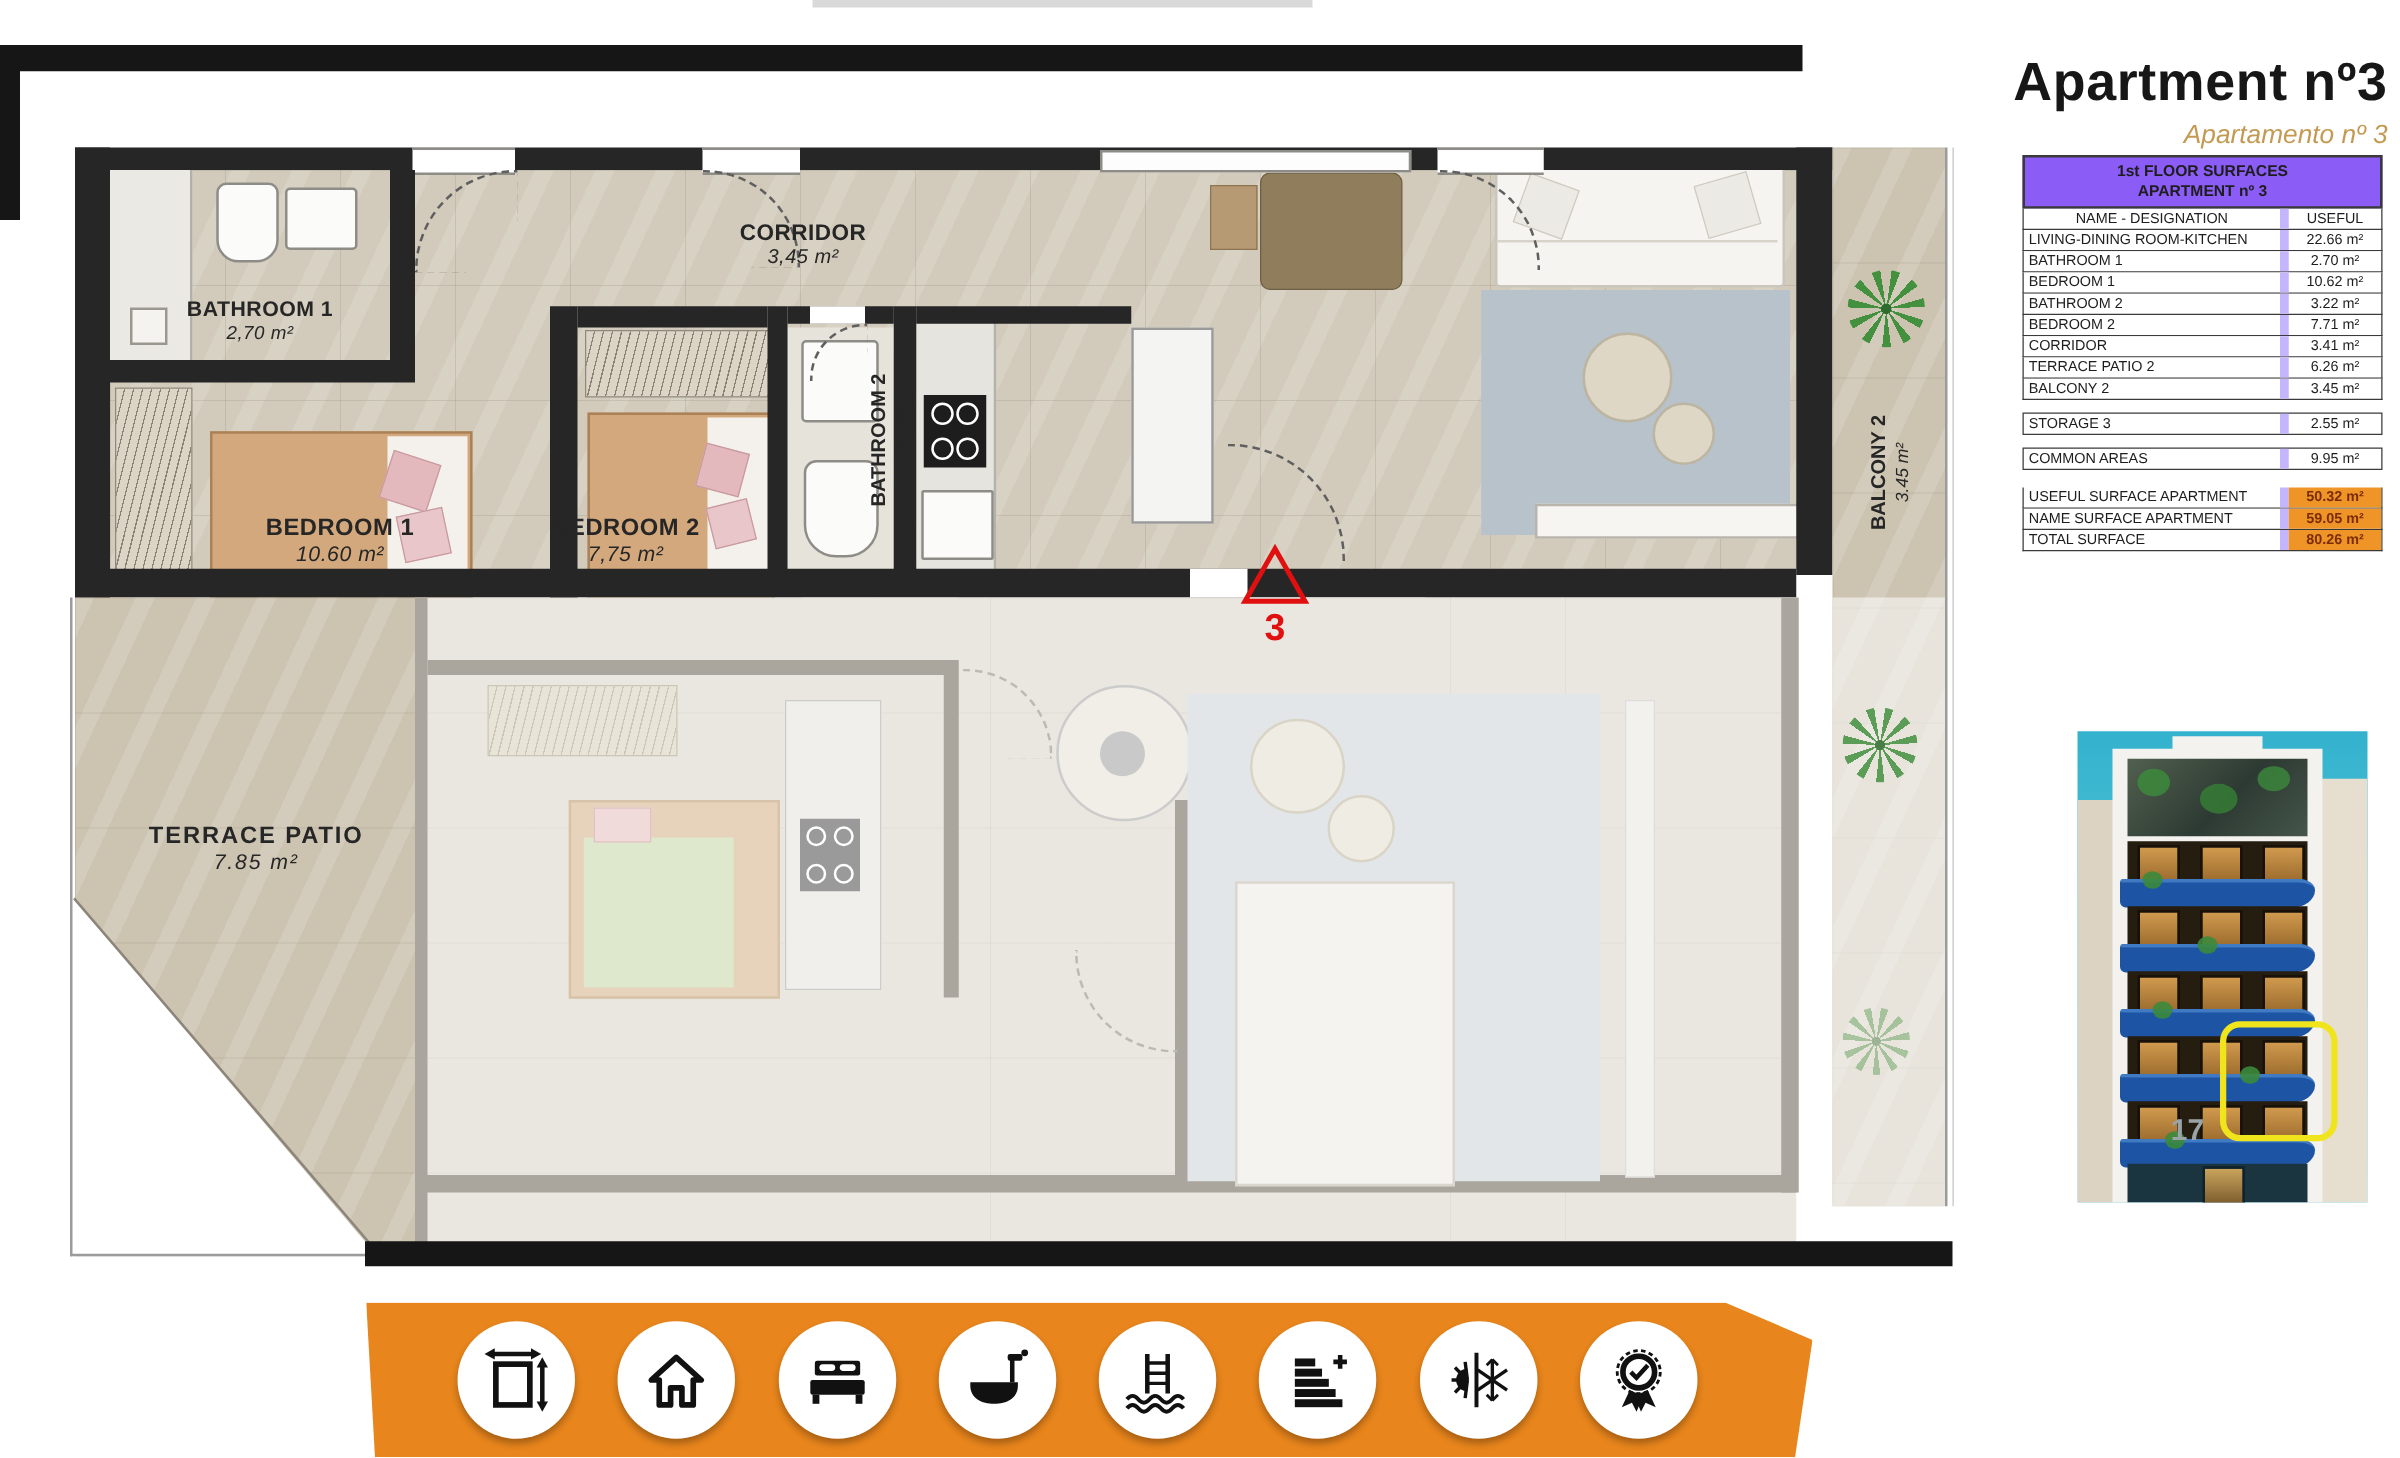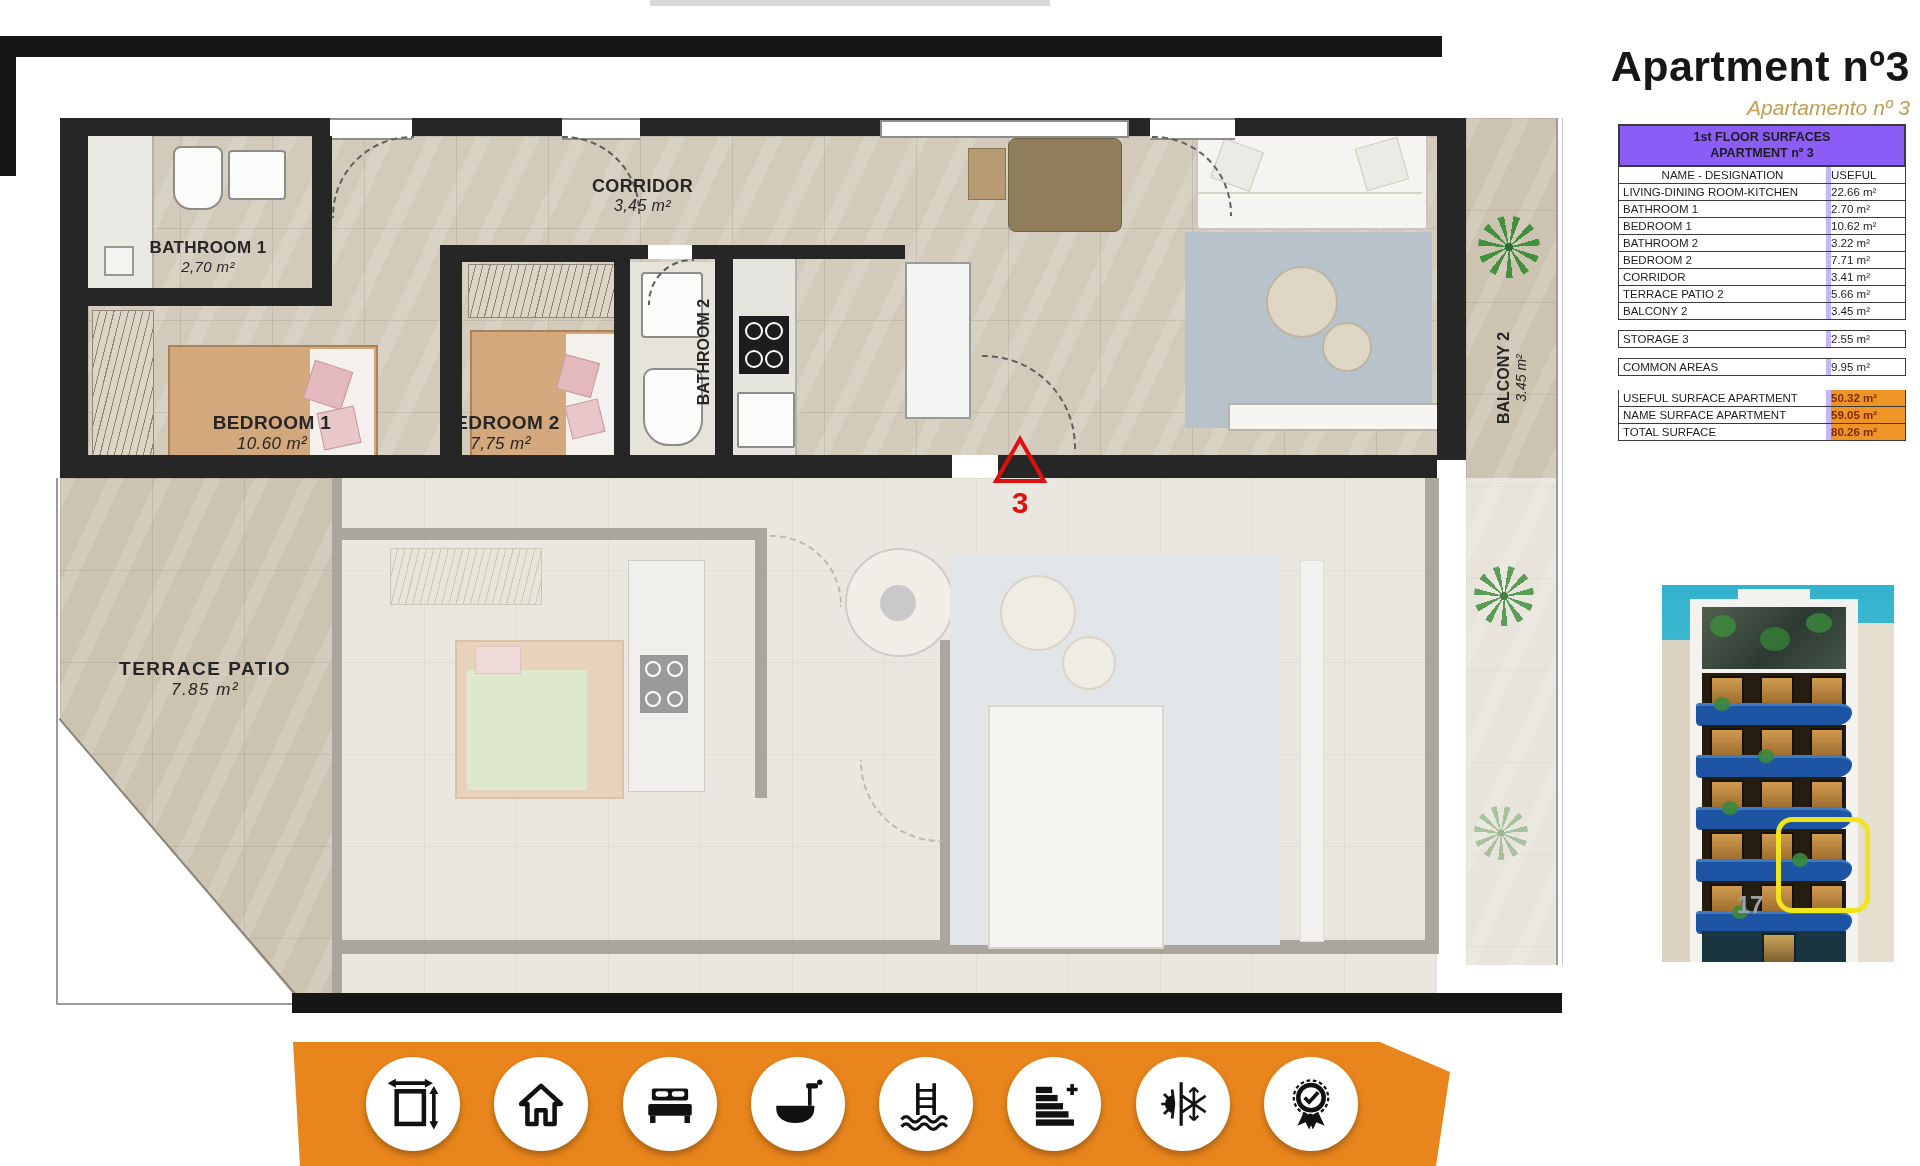--- a/index.html
+++ b/index.html
@@ -36,22 +36,22 @@
     background:
       radial-gradient(circle at 50% 50%, #2e6c2e 0 9%, rgba(0,0,0,0) 10%),
       repeating-conic-gradient(from 8deg, #43913f 0deg 13deg, rgba(67,145,63,0) 13deg 33deg)}
   .pouf{position:absolute;border-radius:50%;background:#ded7c5;border:2px solid #bdb5a2}
   .gpouf{position:absolute;border-radius:50%;background:#efece4;border:2px solid #d9d4c6}
   
   .stable{position:absolute;left:1618px;top:124px;width:288px;font-size:11.5px;color:#1d1d1d}
   .thead{border:2px solid #3a3a3a;background:#8b5cf6;text-align:center;font-weight:bold;font-size:12.5px;padding:3px 2px;line-height:1.3}
   .tcols,.trow{display:flex;border:1px solid #3a3a3a;border-top:none;background:#fff}
   .tcols{font-size:11.5px;text-align:center}
-  .tname{flex:1;padding:2px 4px;border-right:5px solid #c4b5fd;white-space:nowrap;overflow:hidden}
-  .tval{width:74px;text-align:left;padding:2px 0}
+  .tname{flex:1;padding:2px 4px;border-right:7px solid #c4b5fd;white-space:nowrap;overflow:hidden}
+  .tval{width:74px;text-align:center;padding:2px 0}
   .tgap{height:10px}
   .tsolo{display:flex;border:1px solid #3a3a3a;background:#fff}
   .sumrow .tval{background:#ef9527;color:#7c2c00;font-weight:bold}
   .sumrow{border:1px solid #3a3a3a;border-top:none;display:flex;background:#fff}
   .sumrow:first-of-type{border-top:1px solid #3a3a3a}
   
   .gold{color:#c49a53;font-style:italic}
   
   .amenitybar{position:absolute;left:258px;top:1042px;width:1192px;height:124px;background:#e8851c;
     clip-path:polygon(35px 0, 1122px 0, 1192px 30px, 1178px 124px, 42px 124px);
@@ -268,21 +268,21 @@
     <div class="trow">
         <div class="tname">BEDROOM 2</div>
         <div class="tval">7.71 m²</div>
       </div>
     <div class="trow">
         <div class="tname">CORRIDOR</div>
         <div class="tval">3.41 m²</div>
       </div>
     <div class="trow">
         <div class="tname">TERRACE PATIO 2</div>
-        <div class="tval">5.66 m²</div>
+        <div class="tval">6.26 m²</div>
       </div>
     <div class="trow">
         <div class="tname">BALCONY 2</div>
         <div class="tval">3.45 m²</div>
       </div>
     <div class="tgap"></div>
     <div class="tsolo">
         <div class="tname">STORAGE 3</div>
         <div class="tval">2.55 m²</div>
       </div>

